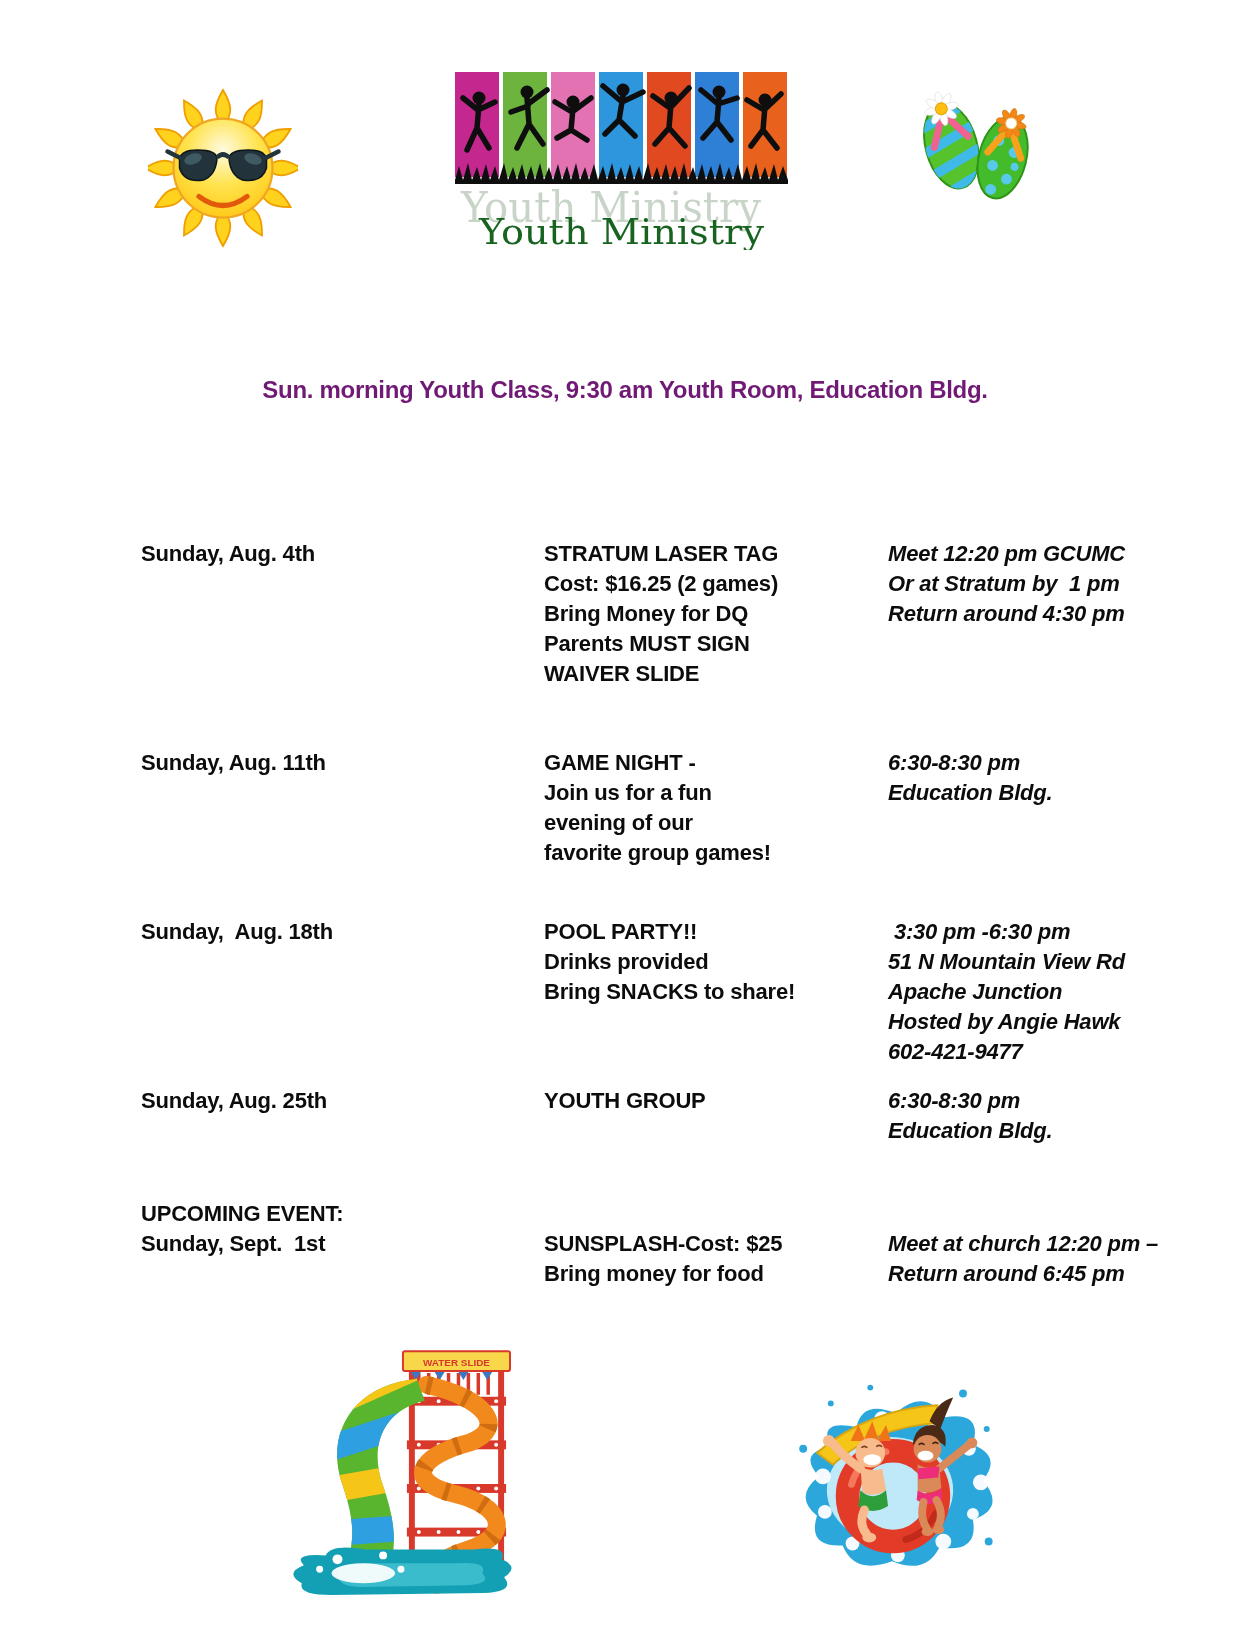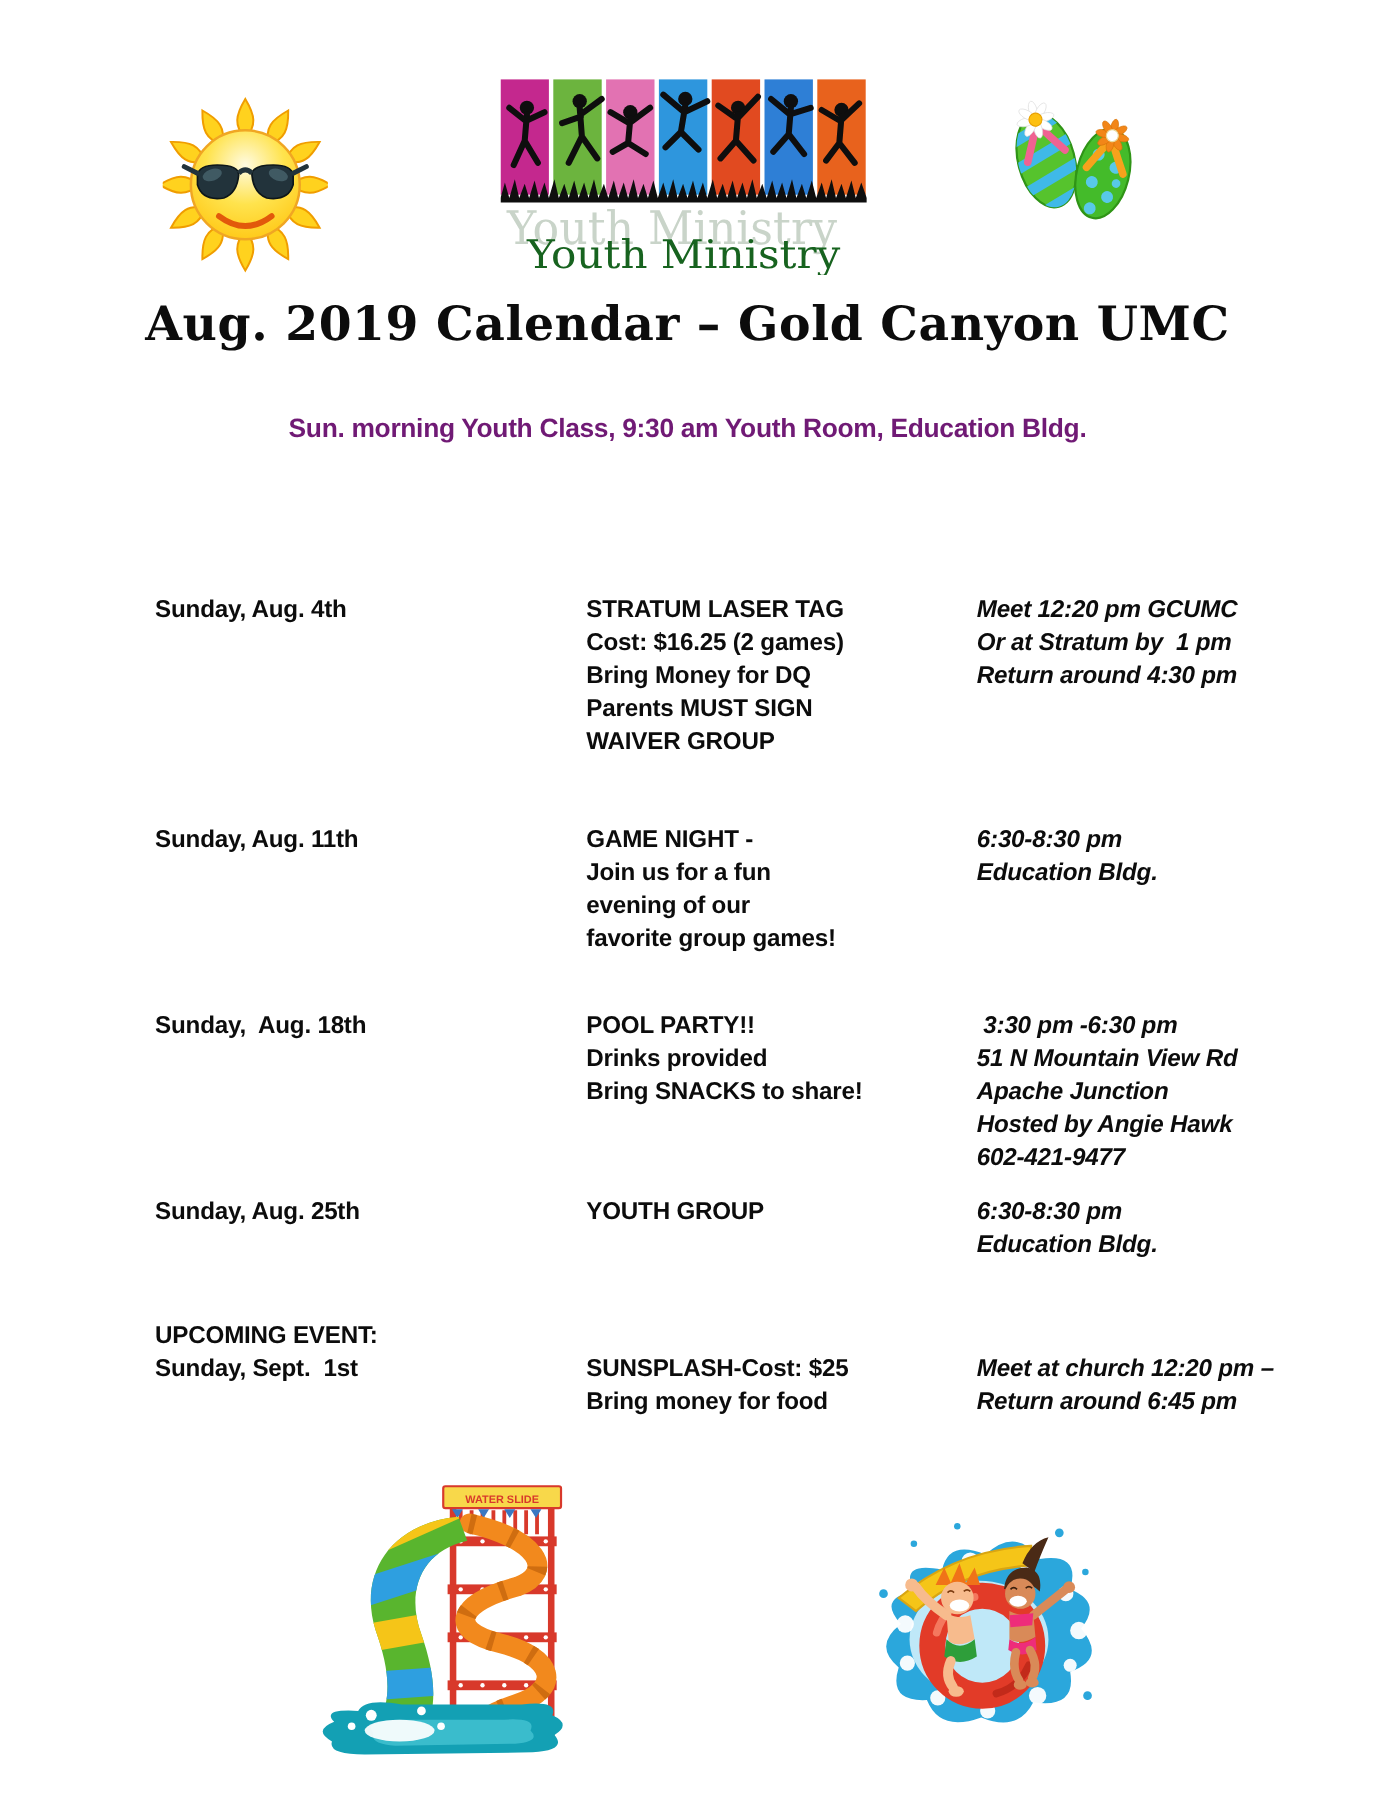--- a/index.html
+++ b/index.html
@@ -9,21 +9,21 @@
   .doc-title{position:absolute;top:270px;left:0;width:100%;text-align:center;
              font-family:"DejaVu Serif",serif;font-weight:700;font-size:43px;
              letter-spacing:.5px;color:#0c0c0c;white-space:pre;}
   .sub{position:absolute;left:0;width:100%;text-align:center;font-weight:700;
        font-size:24px;letter-spacing:-.3px;color:#701a75;white-space:pre;}
   .sub1{top:376px;}
   .sub2{top:440px;}
   .row{position:absolute;left:0;width:100%;}
   .cell{position:absolute;top:0;}
   .c1{left:141px;}
-  .c2{left:533px;}
+  .c2{left:544px;}
   .c3{left:888px;font-style:italic;}
   .pad1{padding-top:30px;}
   .line{font-weight:700;font-size:22px;line-height:30px;letter-spacing:-.2px;
         color:#0c0c0c;white-space:pre;}
 </style>
 </head>
 <body>
 
 <div class="page">
 
@@ -152,33 +152,32 @@
             <use href="#petalO" transform="rotate(180)"></use>
           <use href="#petalO" transform="rotate(225)"></use>
             <use href="#petalO" transform="rotate(270)"></use>
             <use href="#petalO" transform="rotate(315)"></use>
           <circle r="5.5" fill="#ffffff" stroke="#e8d89a" stroke-width="1"></circle>
         </g>
       </g>
     </svg>
   </div>
 
-  <div class="doc-title">Aug. 2019 Calendar – Gold Canyon UMC</div>
   <div class="sub sub1">Sun. morning Youth Class, 9:30 am Youth Room, Education Bldg.</div>
 
   <div class="row" style="top:539px">
     <div class="cell c1">
         <div class="line">Sunday, Aug. 4th</div>
       </div>
     <div class="cell c2">
       <div class="line">STRATUM LASER TAG</div>
       <div class="line">Cost: $16.25 (2 games)</div>
       <div class="line">Bring Money for DQ</div>
       <div class="line">Parents MUST SIGN</div>
-      <div class="line">WAIVER GROUP</div>
+      <div class="line">WAIVER SLIDE</div>
     </div>
     <div class="cell c3">
       <div class="line">Meet 12:20 pm GCUMC</div>
       <div class="line">Or at Stratum by  1 pm</div>
       <div class="line">Return around 4:30 pm</div>
     </div>
   </div>
 
   <div class="row" style="top:748px">
     <div class="cell c1">

